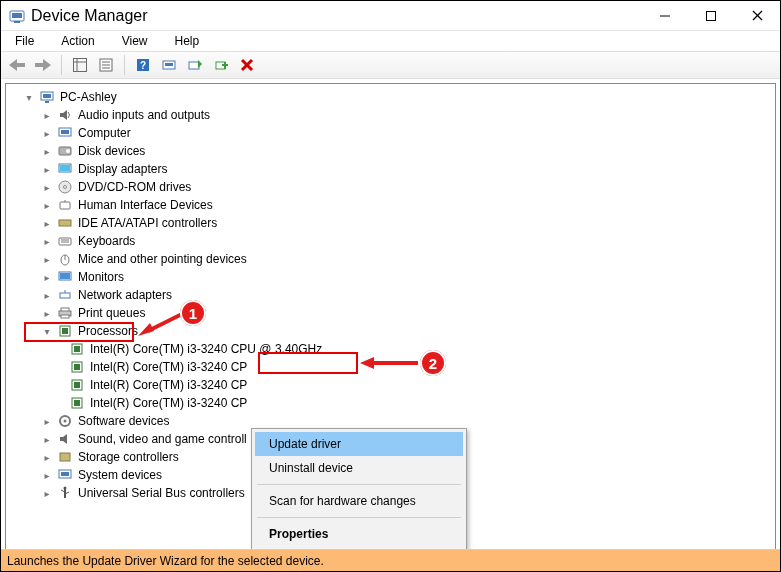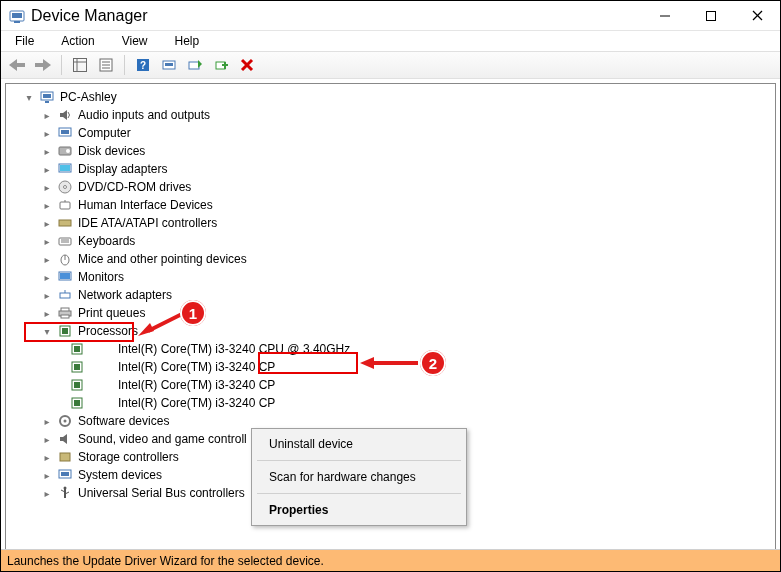--- a/index.html
+++ b/index.html
@@ -74,21 +74,21 @@
     width: 14px; height: 14px; display: inline-flex; align-items: center; justify-content: center;
     color: #777; cursor: pointer; font-size: 10px;
   }
   .node .dev-icon {
     width: 16px; height: 16px; margin: 0 3px;
     display: inline-flex; align-items: center; justify-content: center;
   }
   .node .label { white-space: nowrap; padding: 0 2px; }
   .indent1 { padding-left: 12px; }
   .indent2 { padding-left: 30px; }
-  .indent3 { padding-left: 56px; gap: 28px; }
+  .indent3 { padding-left: 56px; }
   .highlight-red {
     position: absolute;
     border: 2px solid #e60000;
     pointer-events: none;
   }
   .callout-circle {
     width: 26px; height: 26px; border-radius: 50%;
     background: #e21b1b; color: #fff; font-weight: bold;
     display: flex; align-items: center; justify-content: center;
     font-size: 15px; position: absolute;
@@ -468,20 +468,21 @@
 
   <div class="arrow" style="left:130px; top:225px;">
     <svg width="50" height="30">
         <line x1="48" y1="4" x2="12" y2="22" stroke="#e21b1b" stroke-width="4"></line>
         <polygon points="2,27 18,22 14,14" fill="#e21b1b"></polygon>
       </svg>
   </div>
   <div class="callout-circle" style="left:174px; top:216px;">1</div>
 
   <div class="ctx-menu">
+    <div class="ctx-item hovered">Update driver</div>
     <div class="ctx-item">Uninstall device</div>
     <div class="ctx-sep"></div>
     <div class="ctx-item">Scan for hardware changes</div>
     <div class="ctx-sep"></div>
     <div class="ctx-item bold">Properties</div>
   </div>
 
   <div class="highlight-red" style="left:252px; top:268px; width:100px; height:22px;"></div>
 
   <div class="arrow" style="left:354px; top:269px;">

